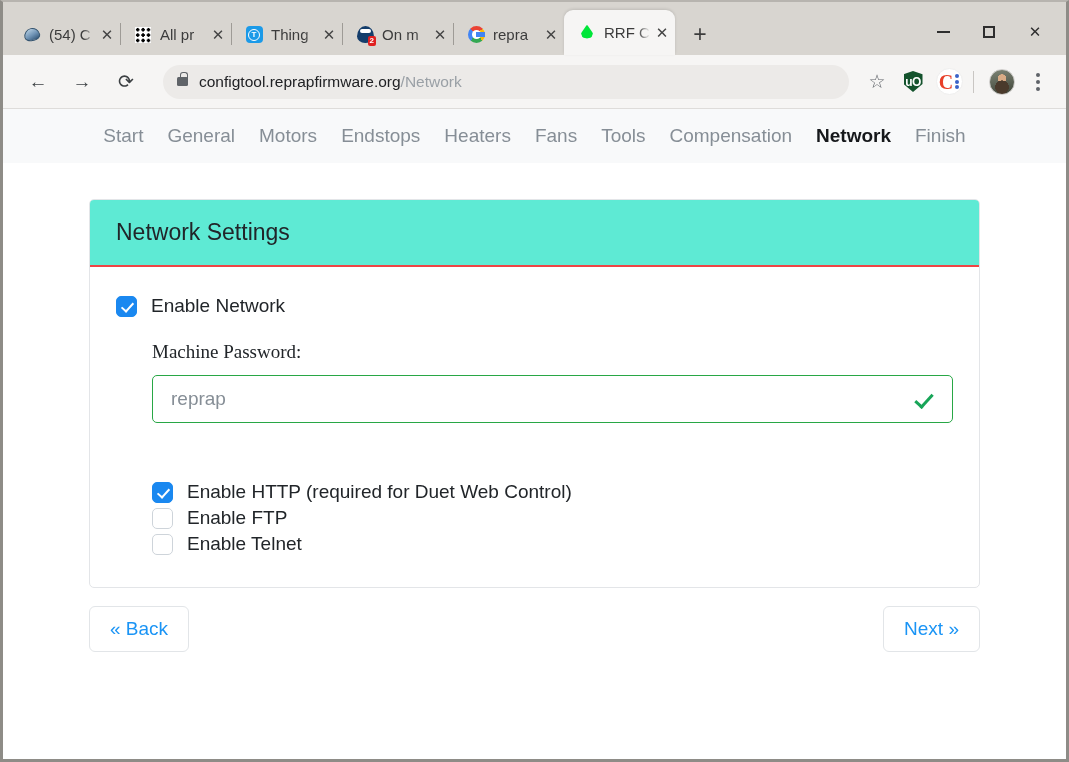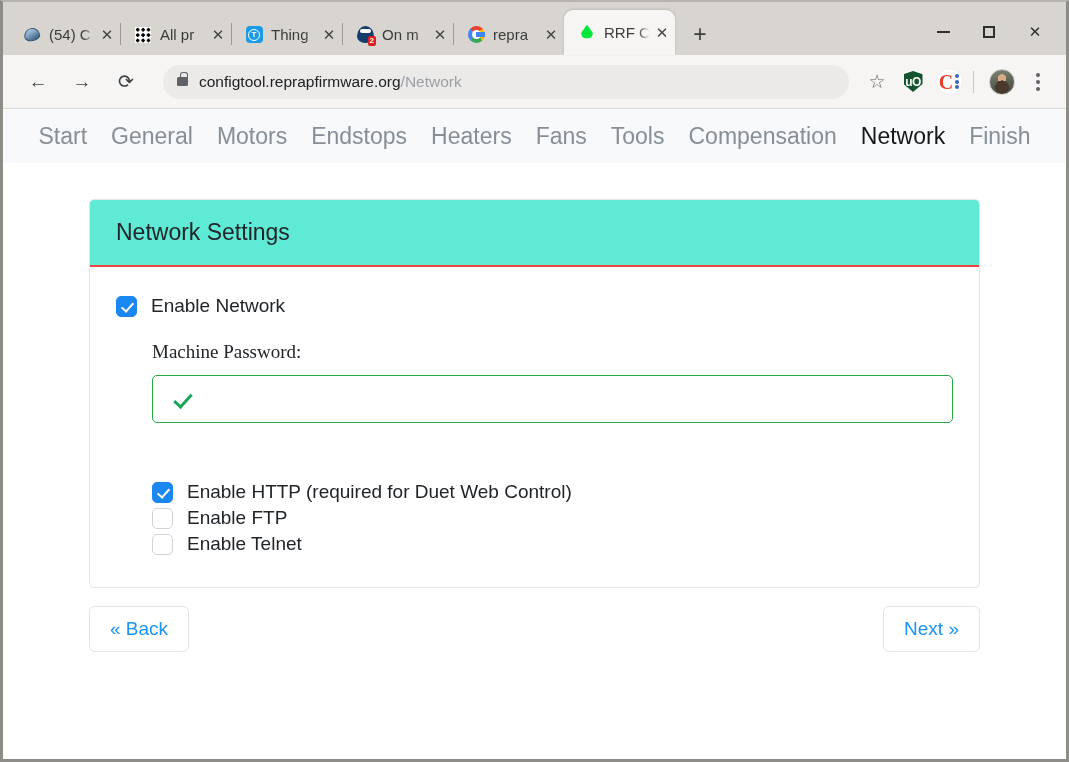--- a/index.html
+++ b/index.html
@@ -353,29 +353,29 @@
   }
   .navbar {
     height: 54px;
     background: #f8f9fa;
     display: flex;
     align-items: center;
     justify-content: center;
     gap: 0;
   }
   .navitem {
-    font-size: 23px;
+    font-size: 19px;
     color: #868e96;
     padding: 0 12px;
     cursor: pointer;
     white-space: nowrap;
   }
   .navitem.active {
     color: #16181b;
-    font-weight: normal;
+    font-weight: bold;
   }
 
   .content {
     padding: 36px 86px 0 86px;
   }
 
   .card {
     border: 1px solid #e3e5e8;
     border-radius: 5px;
     background: #fff;
@@ -623,20 +623,21 @@
           <div class="chk-row">
             <div class="cbox on"></div>
             <div class="chk-label">Enable Network</div>
           </div>
 
           <div class="indent">
 
             <div class="field-label">Machine Password:</div>
 
             <div class="pw-input">
+              <span class="ph">reprap</span>
               <span class="pw-check"></span>
             </div>
 
             <div class="gap-md"></div>
 
 
             <div class="gap-sm"></div>
 
             <div class="chk-row">
               <div class="cbox on"></div>

